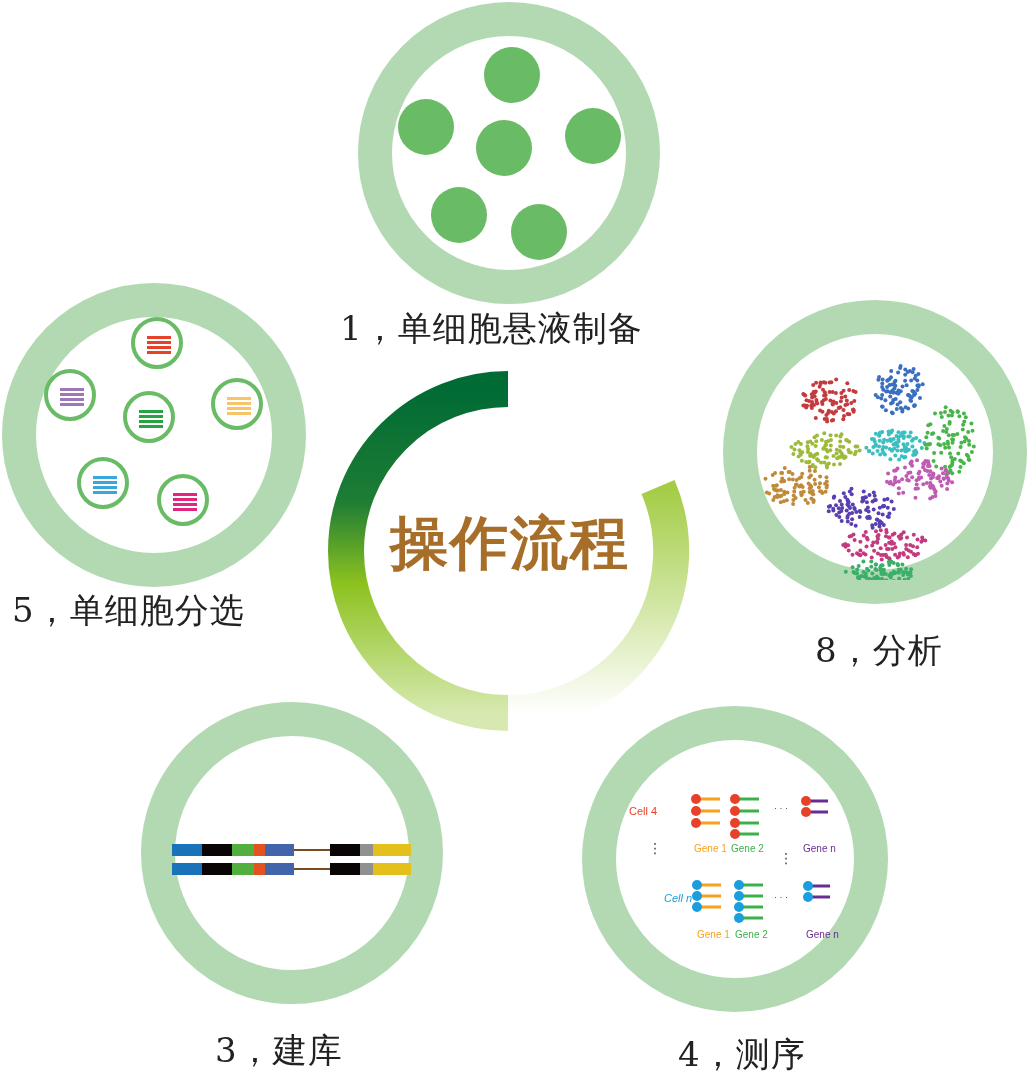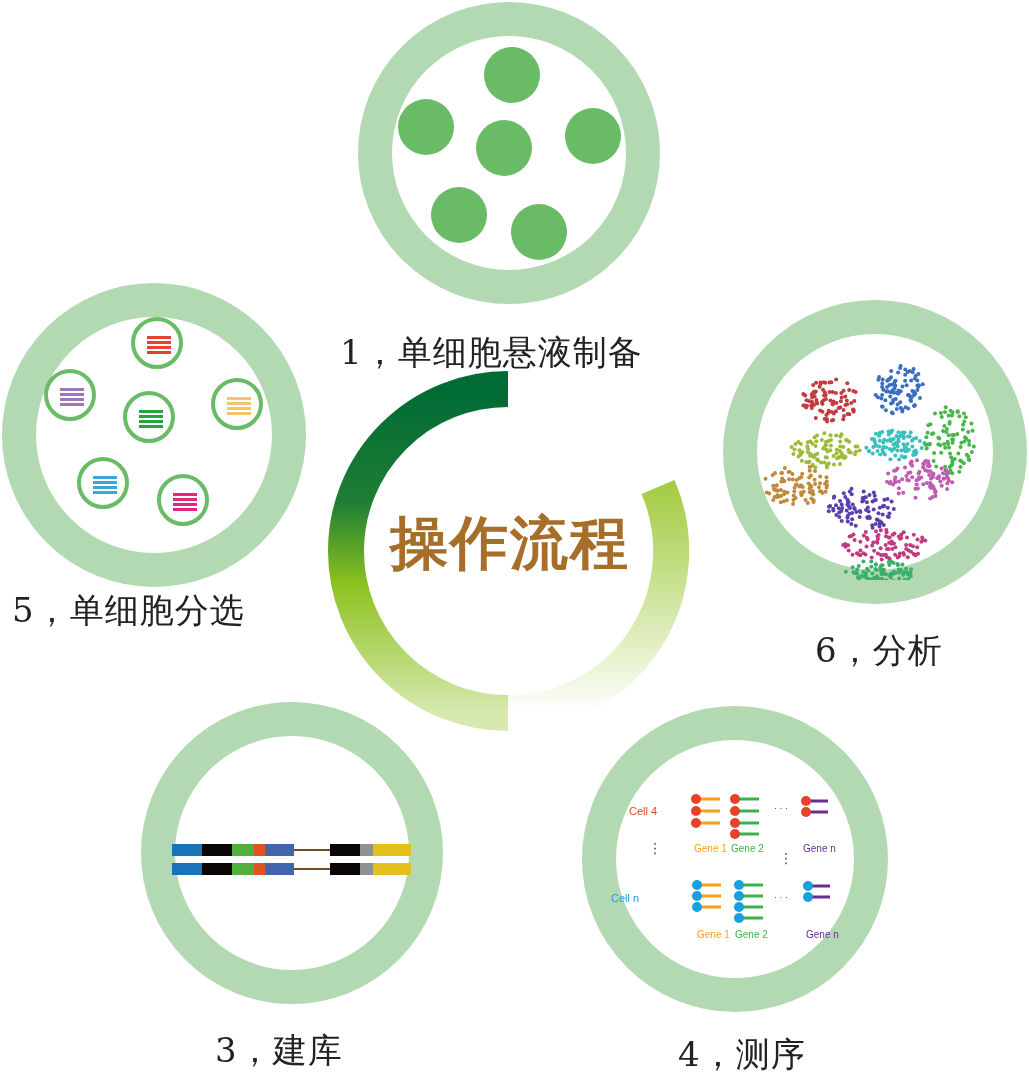--- a/index.html
+++ b/index.html
@@ -48,21 +48,21 @@
 
 <div class="ring" style="left:358px;top:2px;width:302px;height:302px;"></div>
 <div>
   <div class="cell" style="left:484px;top:47px;width:56px;height:56px;"></div>
   <div class="cell" style="left:398px;top:99px;width:56px;height:56px;"></div>
   <div class="cell" style="left:476px;top:120px;width:56px;height:56px;"></div>
   <div class="cell" style="left:565px;top:108px;width:56px;height:56px;"></div>
   <div class="cell" style="left:431px;top:187px;width:56px;height:56px;"></div>
   <div class="cell" style="left:511px;top:204px;width:56px;height:56px;"></div>
 </div>
-<div class="label" style="left:340px;top:330px;">1，单细胞悬液制备</div>
+<div class="label" style="left:340px;top:306px;">1，单细胞悬液制备</div>
 
 <div class="ring" style="left:2px;top:283px;width:304px;height:304px;"></div>
 <div>
   <div class="sorted" style="left:131px;top:317px;">
       <div class="bars">
         <i style="background:#e8412a"></i>
         <i style="background:#e8412a"></i>
         <i style="background:#e8412a"></i>
         <i style="background:#e8412a"></i>
       </div>
@@ -1006,21 +1006,21 @@
     <circle cx="128.0" cy="233.8" r="2" fill="#3caf6a"></circle>
     <circle cx="147.4" cy="224.5" r="2" fill="#3caf6a"></circle>
     <circle cx="121.8" cy="236.4" r="2" fill="#3caf6a"></circle>
     <circle cx="152.1" cy="232.4" r="2" fill="#3caf6a"></circle>
     <circle cx="112.0" cy="228.7" r="2" fill="#3caf6a"></circle>
     <circle cx="104.2" cy="238.7" r="2" fill="#3caf6a"></circle>
     <circle cx="128.9" cy="229.8" r="2" fill="#3caf6a"></circle>
     <circle cx="126.2" cy="225.6" r="2" fill="#3caf6a"></circle>
     <circle cx="143.9" cy="232.7" r="2" fill="#3caf6a"></circle>
   </svg>
-<div class="label" style="left:815px;top:628px;">6，分析</div>
+<div class="label" style="left:815px;top:628px;">8，分析</div>
 
 <div class="ring" style="left:141px;top:702px;width:302px;height:302px;"></div>
 <div>
   <div class="lib-row" style="top:844px;">
     <span style="width:30px;background:#1a72b8"></span>
       <span style="width:30px;background:#0a0505"></span>
       <span style="width:22px;background:#52ae3f"></span>
       <span style="width:11px;background:#e2531f"></span>
       <span style="width:29px;background:#4264ab"></span>
       <span style="width:36px;height:2px;background:#7a4a1e"></span>
@@ -1038,21 +1038,21 @@
       <span style="width:30px;background:#0a0505"></span>
       <span style="width:13px;background:#909090"></span>
       <span style="width:38px;background:#e4c01c"></span>
   </div>
 </div>
 <div class="label" style="left:215px;top:1028px;">3，建库</div>
 
 <div class="ring" style="left:582px;top:706px;width:306px;height:306px;"></div>
 <div>
   <div class="seqtxt" style="left:629px;top:805px;color:#e8412a;">Cell 4</div>
-  <div class="seqtxt" style="left:611px;top:892px;color:#1a9ede;">Cell n</div>
+  <div class="seqtxt" style="left:664px;top:892px;color:#1a9ede;font-style:italic;">Cell n</div>
   <div class="seqtxt" style="left:648px;top:840px;color:#444;font-size:14px;">⋮</div>
   <div class="seqtxt" style="left:779px;top:850px;color:#444;font-size:14px;">⋮</div>
   <div class="seqtxt" style="left:774px;top:803px;color:#444;font-size:9px;">· · ·</div>
   <div class="seqtxt" style="left:774px;top:892px;color:#444;font-size:9px;">· · ·</div>
   <div class="seqtxt" style="left:694px;top:843px;color:#f7a11a;font-size:10px;">Gene 1</div>
   <div class="seqtxt" style="left:731px;top:843px;color:#3bb14a;font-size:10px;">Gene 2</div>
   <div class="seqtxt" style="left:803px;top:843px;color:#6a2c91;font-size:10px;">Gene n</div>
   <div class="seqtxt" style="left:697px;top:929px;color:#f7a11a;font-size:10px;">Gene 1</div>
   <div class="seqtxt" style="left:735px;top:929px;color:#3bb14a;font-size:10px;">Gene 2</div>
   <div class="seqtxt" style="left:806px;top:929px;color:#6a2c91;font-size:10px;">Gene n</div>

